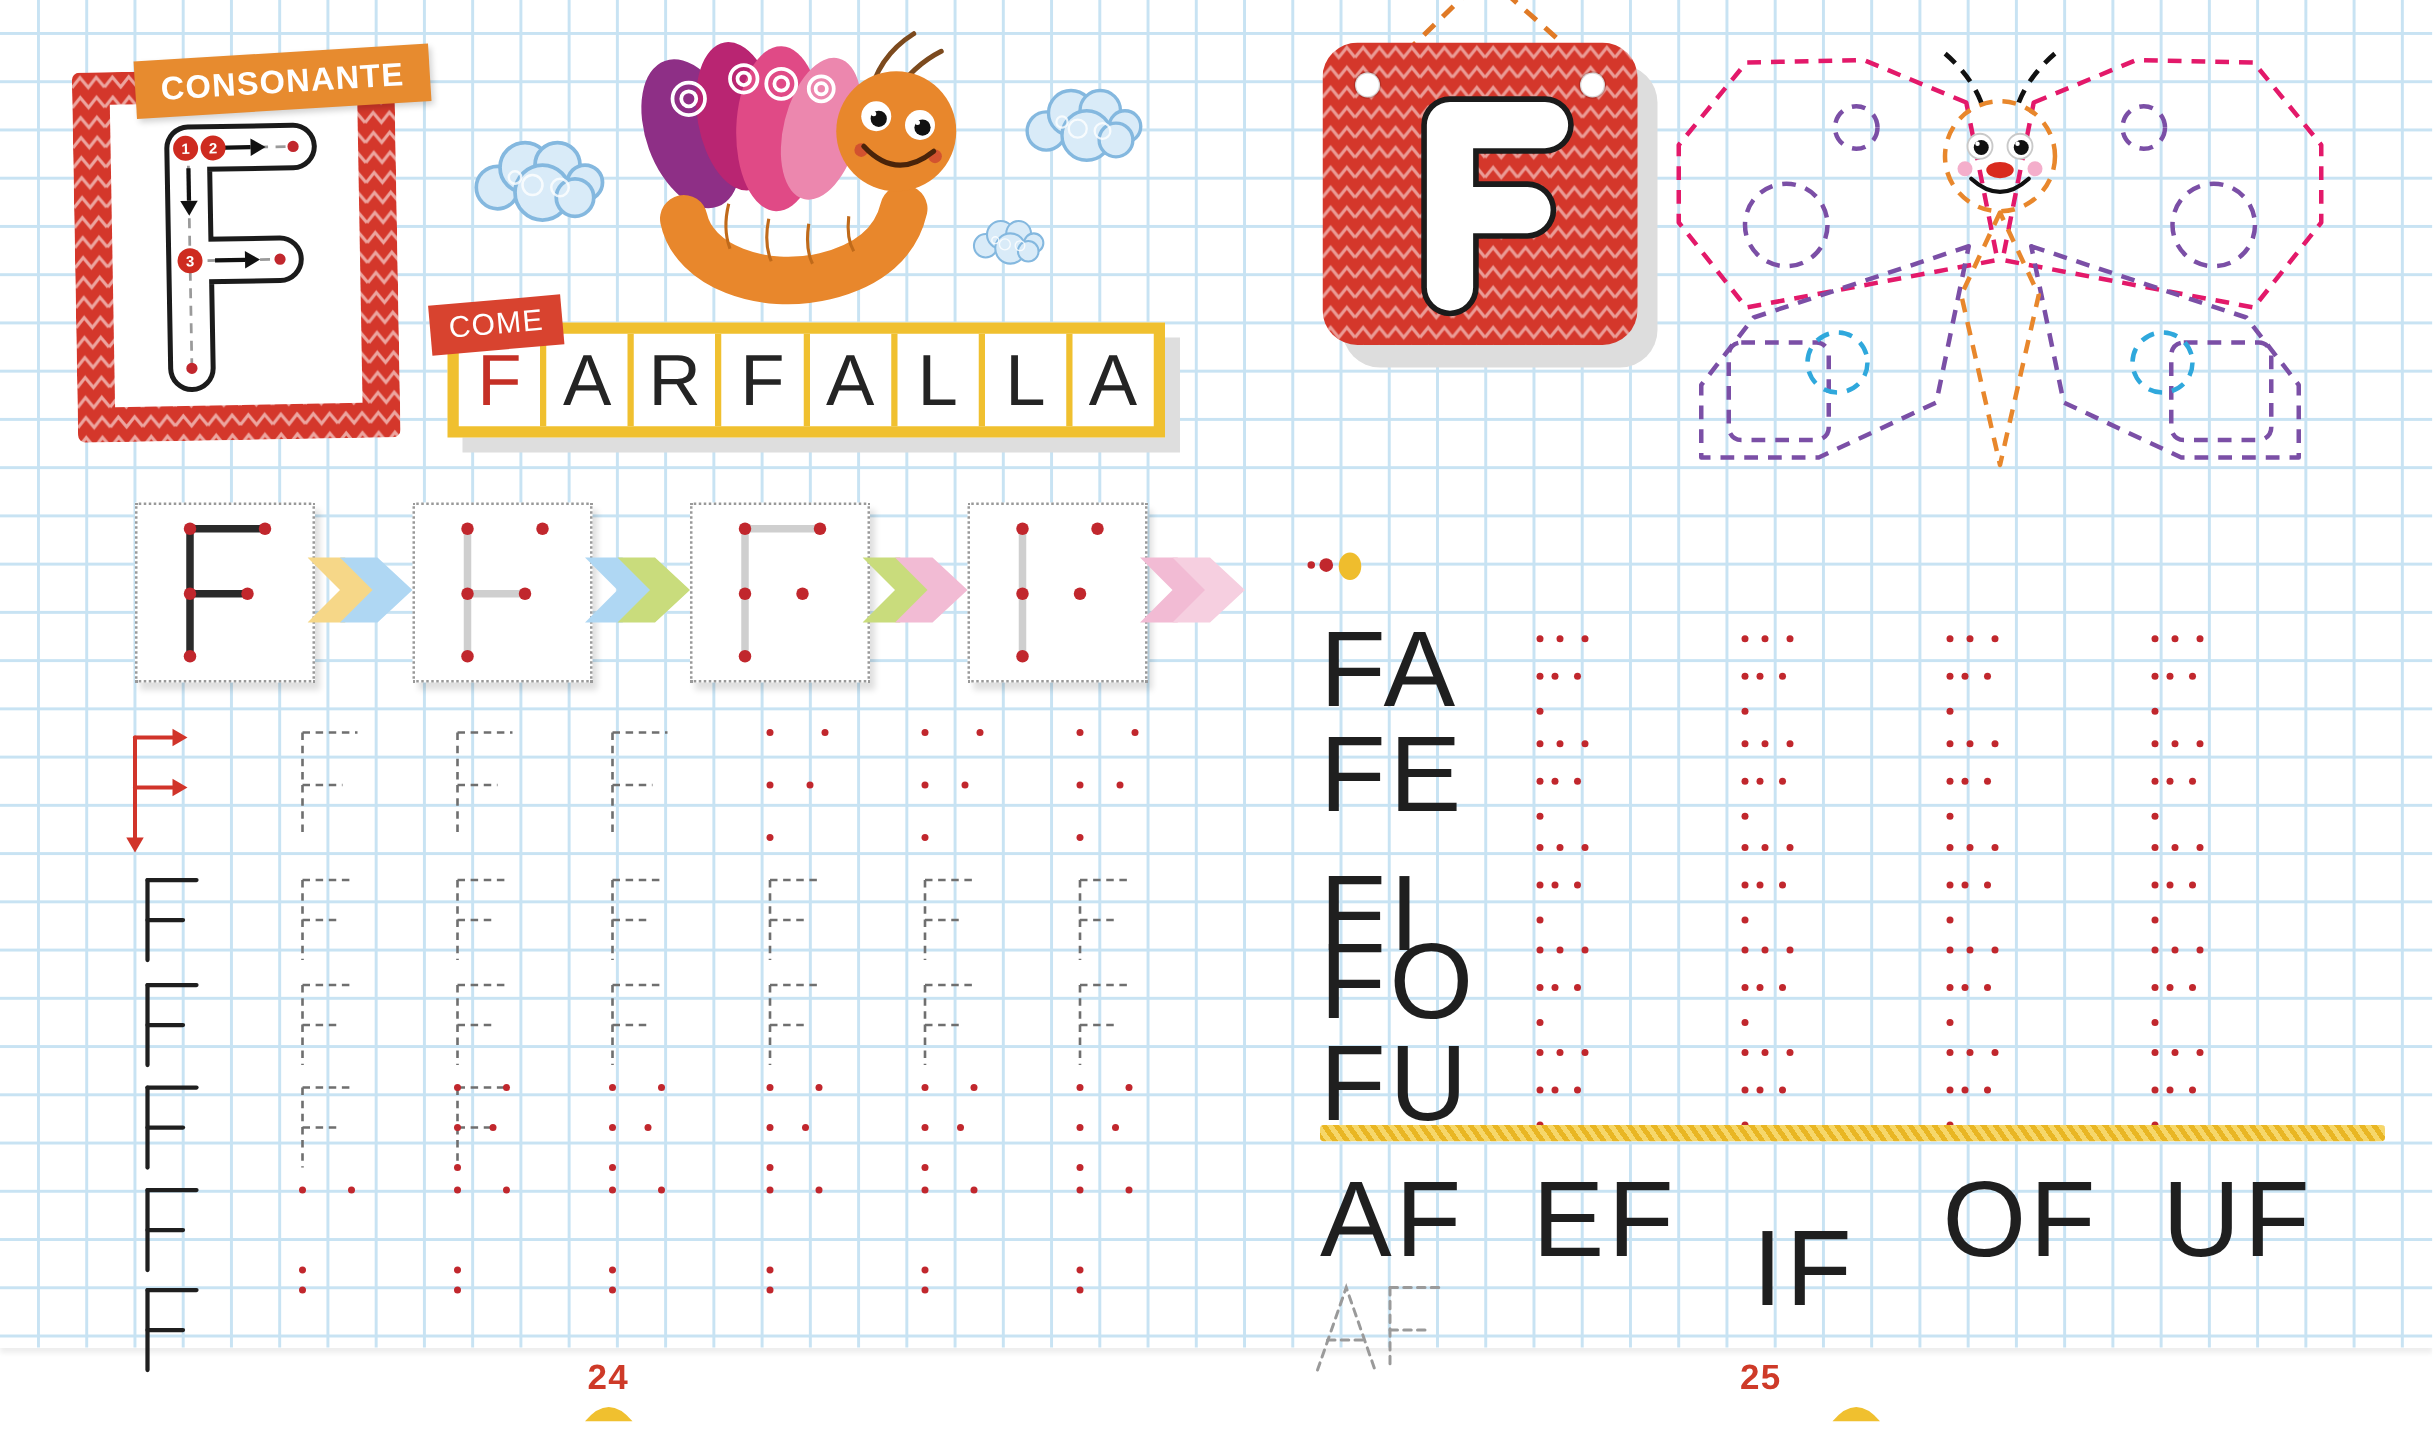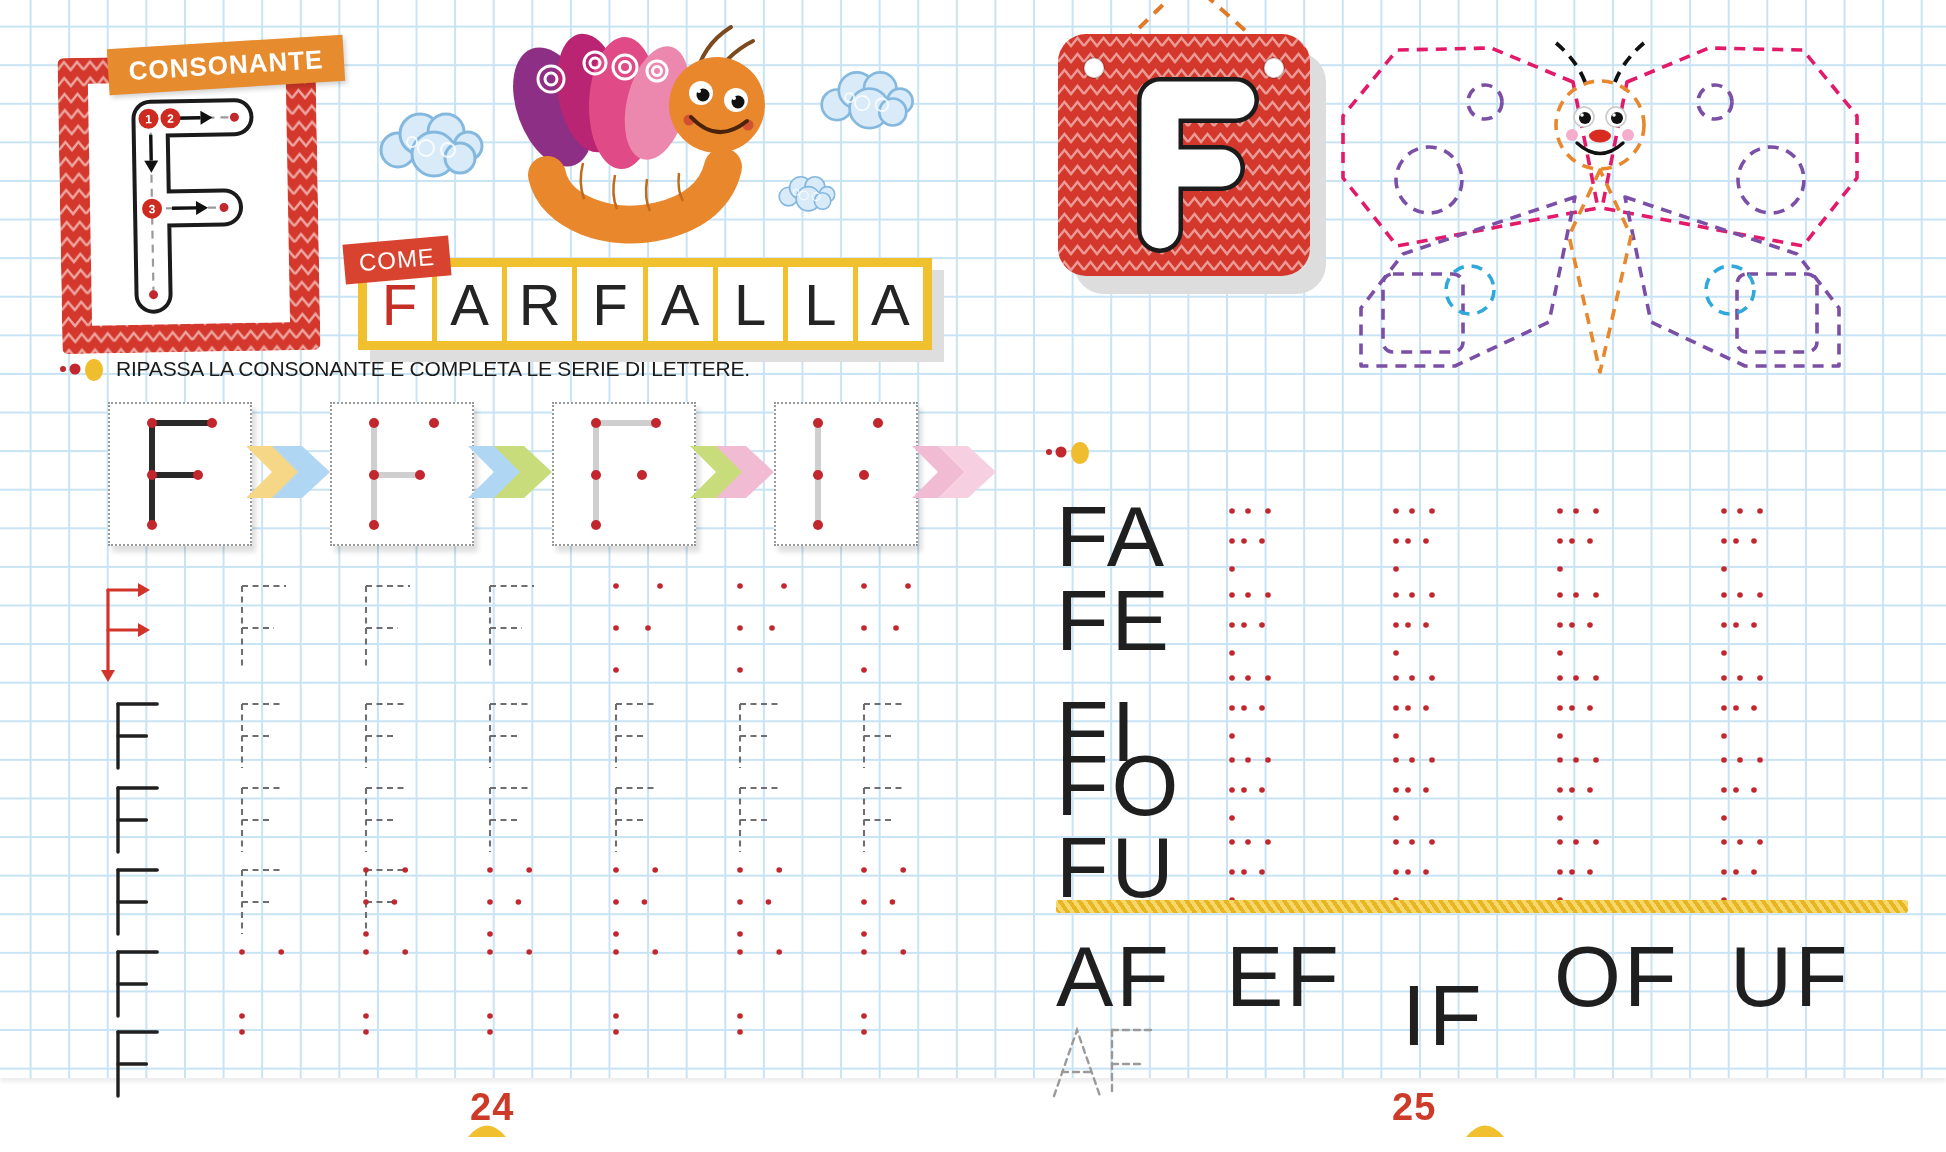--- a/index.html
+++ b/index.html
@@ -19,21 +19,21 @@
           transform:rotate(-5deg);z-index:4;}
   .word-box{left:358px;top:258px;width:556px;height:74px;border:9px solid #F0C02F;background:#fff;
           display:flex;box-shadow:12px 12px 0 #DEDEDE;z-index:3;}
   .word-cell{flex:1;display:flex;align-items:center;justify-content:center;border-right:5px solid #F0C02F;
           font-size:58px;font-weight:300;color:#242424;}
   .word-cell:last-child{border-right:none;}
   .word-cell.first{color:#C53026;}
   .instr{display:flex;align-items:center;gap:12px;font-size:21px;color:#1b1b1b;letter-spacing:-0.2px;white-space:nowrap;}
   .series-card{position:absolute;width:140px;height:140px;background:#fff;border:2px dotted #999;
           box-shadow:4px 6px 5px rgba(0,0,0,.13);display:flex;align-items:center;justify-content:center;}
-  .pnum{position:absolute;font-weight:bold;font-size:38px;color:#CE3A28;letter-spacing:1px;}
+  .pnum{position:absolute;font-weight:bold;font-size:28px;color:#CE3A28;letter-spacing:1px;}
   .syl{position:absolute;font-size:86px;font-weight:300;color:#1f1f1f;line-height:1;letter-spacing:3px;}
   .ylw-line{position:absolute;left:1056px;top:900px;width:852px;height:13px;border-radius:3px;
           background:repeating-linear-gradient(55deg,#E9B623 0 4px,#F6D76A 4px 8px);}
   .letter-cell{position:absolute;}
 </style>
 </head>
 <body>
 
 <div id="canvas">
   <div class="grid"></div>
@@ -170,28 +170,20 @@
       <div class="word-cell first">F</div>
       <div class="word-cell">A</div>
       <div class="word-cell">R</div>
       <div class="word-cell">F</div>
       <div class="word-cell">A</div>
       <div class="word-cell">L</div>
       <div class="word-cell">L</div>
       <div class="word-cell">A</div>
     </div>
 
-  <div class="abs instr" style="left:58px;top:355px;">
-    <svg width="46" height="28">
-      <circle cx="5" cy="14" r="3" fill="#C1272D"></circle>
-        <circle cx="17" cy="14" r="5.5" fill="#C1272D"></circle>
-      <ellipse cx="36" cy="15" rx="9" ry="11" fill="#EFBD2D"></ellipse>
-    </svg>
-    <span>RIPASSA LA CONSONANTE E COMPLETA LE SERIE DI LETTERE.</span>
-  </div>
 
   <div id="series-row">
       <div class="series-card" style="left:108px;top:402px;">
         <svg width="104" height="122" viewBox="0 0 104 122">
           <line x1="24" y1="10" x2="24" y2="112" stroke="#2a2a2a" stroke-width="6" stroke-linecap="round"></line>
           <line x1="24" y1="10" x2="84" y2="10" stroke="#2a2a2a" stroke-width="6" stroke-linecap="round"></line>
           <line x1="24" y1="62" x2="70" y2="62" stroke="#2a2a2a" stroke-width="6" stroke-linecap="round"></line>
           <circle cx="24" cy="10" r="5" fill="#C1272D"></circle>
           <circle cx="84" cy="10" r="5" fill="#C1272D"></circle>
           <circle cx="24" cy="62" r="5" fill="#C1272D"></circle>

